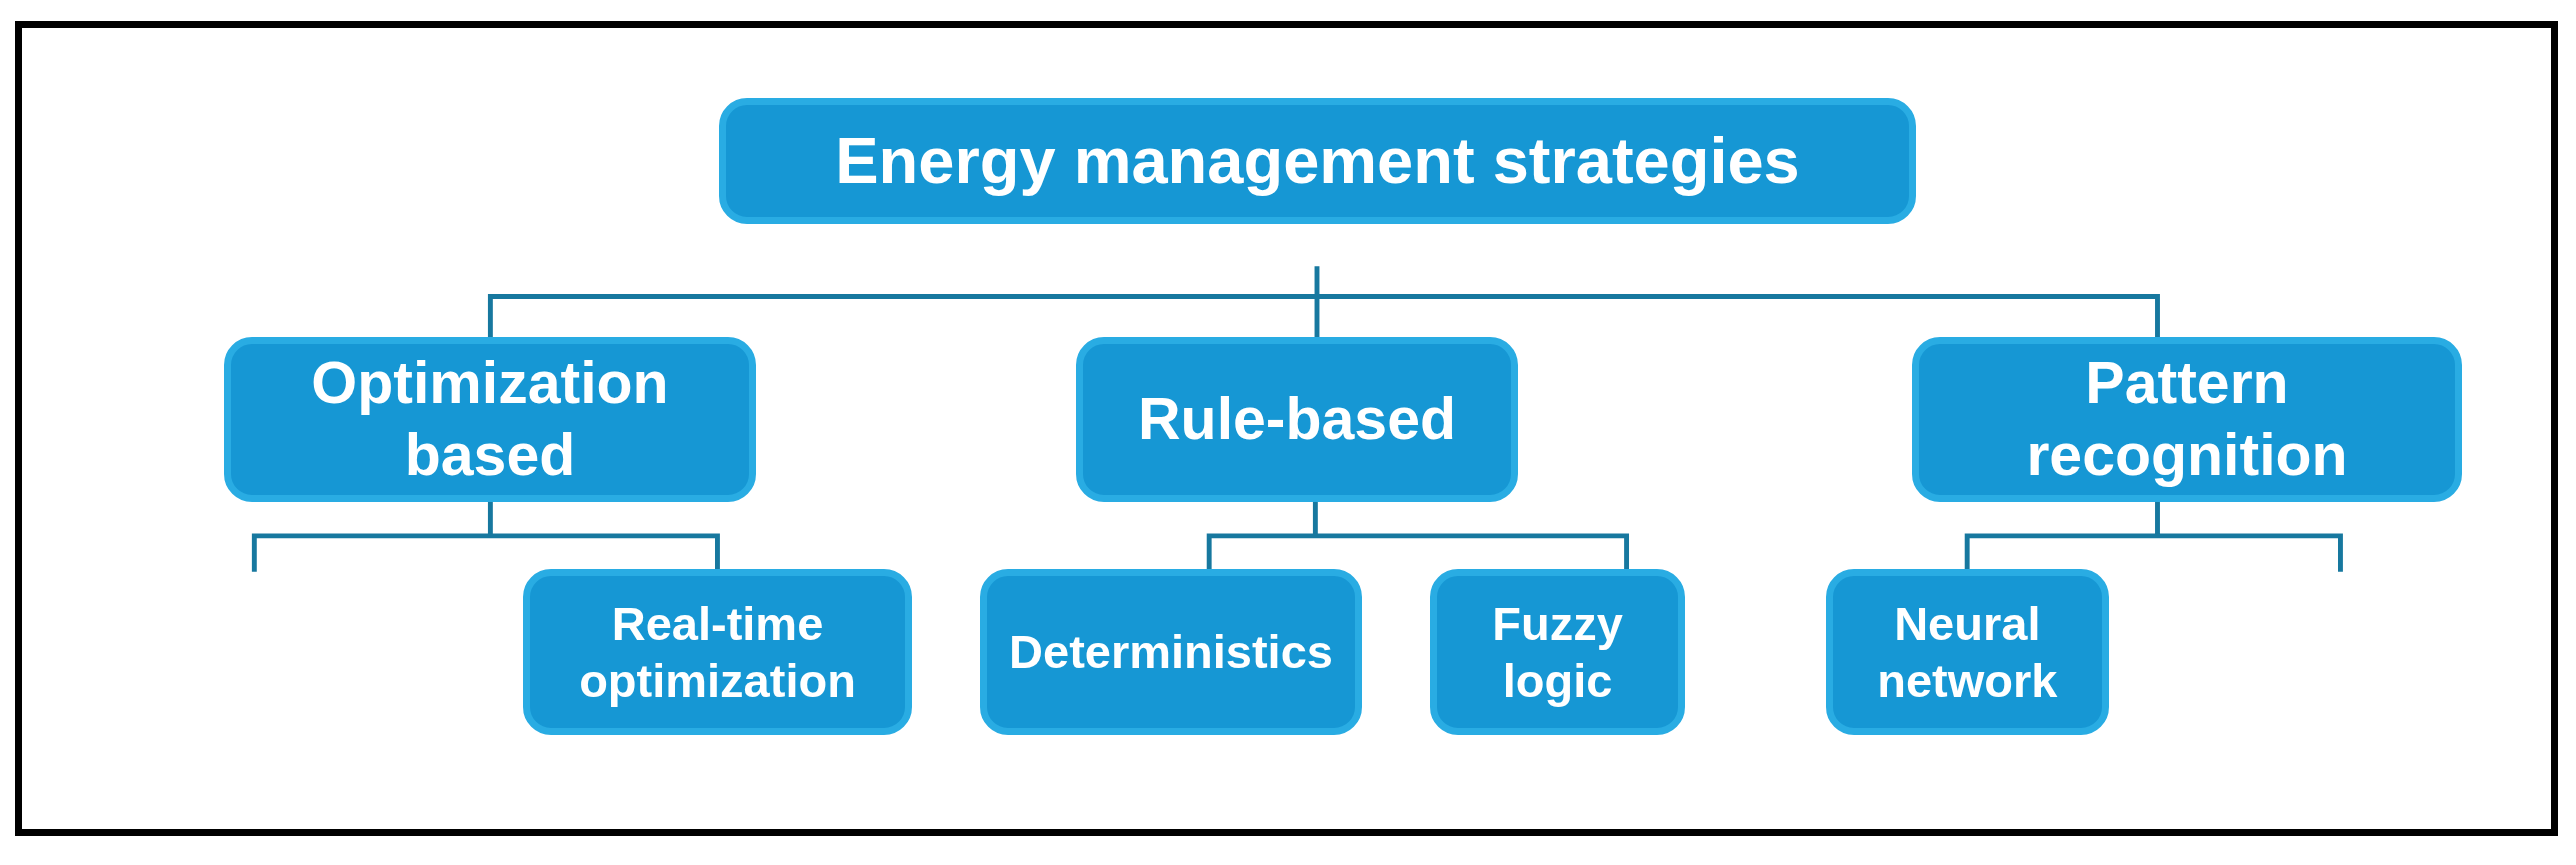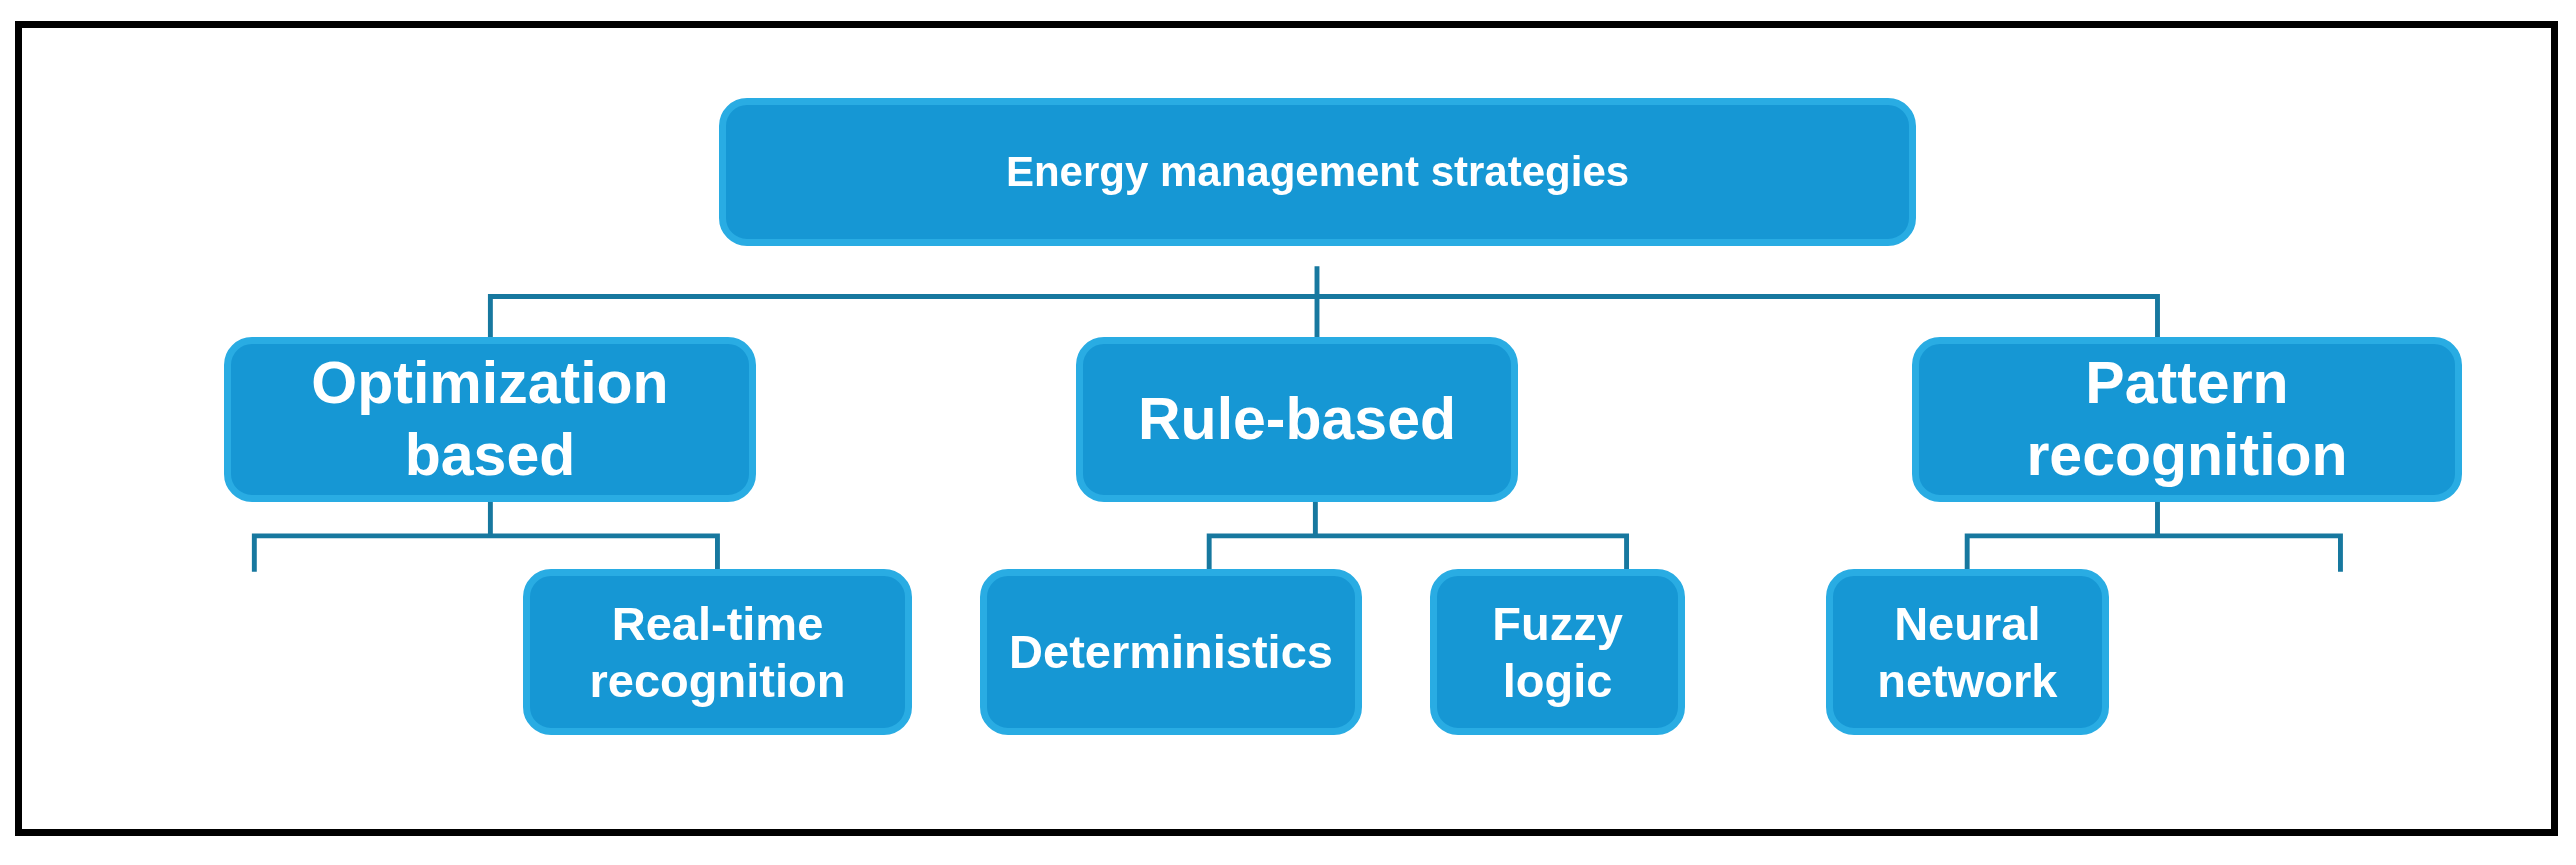--- a/index.html
+++ b/index.html
@@ -31,21 +31,21 @@
     box-sizing: border-box;
     color: #ffffff;
     font-weight: bold;
     text-align: center;
     display: flex;
     align-items: center;
     justify-content: center;
     line-height: 1.22;
     padding: 0 11.4px;
   }
-  .node-root   { left: 719px;  top: 98px; width: 1197px; height: 148px; font-size: 42px; }
+  .node-root   { left: 719px;  top: 98px; width: 1197px; height: 126px; font-size: 65px; }
   .node-branch { top: 337px; height: 165px; font-size: 59px; }
   .node-child  { top: 569px; height: 166px; font-size: 47px; }
 
   .node-b0 { left: 224px;  width: 532px; text-align: center; }
   .node-b1 { left: 1076px; width: 442px; }
   .node-b2 { left: 1912px; width: 550px; }
 
   .node-c00 { left: 51px;   width: 407px; }
   .node-c01 { left: 523px;  width: 389px; }
   .node-c10 { left: 980px; width: 382px; text-align: center; }
@@ -66,19 +66,19 @@
     <path d="M1610,613 V656 M1477,656 H1994 M1480,656 V700 M1991,656 V700" fill="none" stroke="#17789F" stroke-width="6"></path>
     <path d="M2641,613 V656 M2405,656 H2868 M2408,656 V700 M2865,656 V700" fill="none" stroke="#17789F" stroke-width="6"></path>
   </svg>
 
   <div class="node node-root">Energy management strategies</div>
 
   <div class="node node-branch node-b0">Optimization based</div>
   <div class="node node-branch node-b1">Rule-based</div>
   <div class="node node-branch node-b2">Pattern recognition</div>
 
-  <div class="node node-child node-c01">Real-time recognition</div>
+  <div class="node node-child node-c01">Real-time optimization</div>
   <div class="node node-child node-c10">Deterministics</div>
   <div class="node node-child node-c11">Fuzzy logic</div>
   <div class="node node-child node-c20">Neural network</div>
 
 </div>
 
 
 </body></html>

